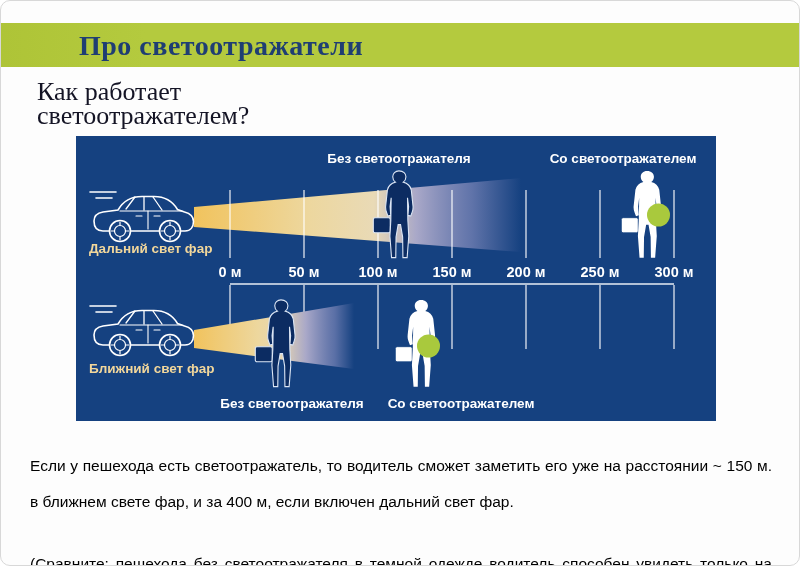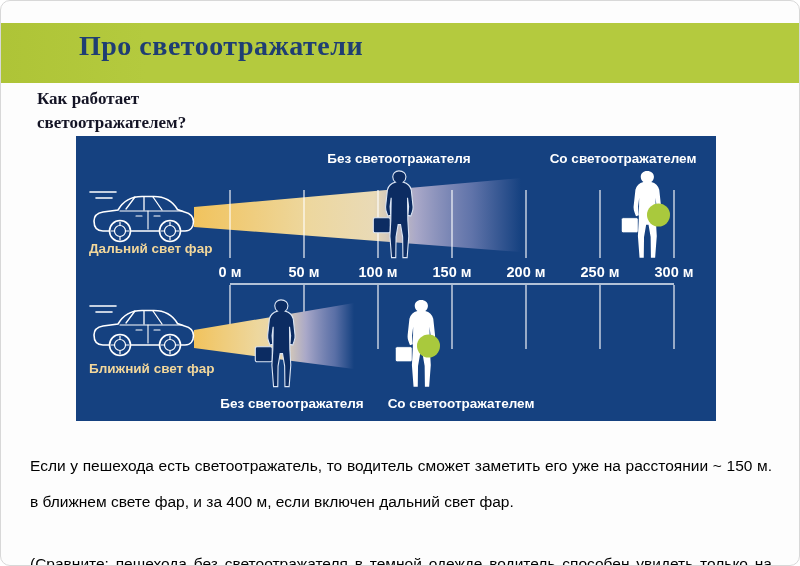--- a/index.html
+++ b/index.html
@@ -2,32 +2,32 @@
 <html><head>
 <meta charset="utf-8">
 <style>
   html,body{margin:0;padding:0;background:#ffffff;}
   .slide{
     position:relative;width:800px;height:566px;background:#fdfdfd;
     border:1px solid #d8d8d8;border-radius:10px;overflow:hidden;box-sizing:border-box;
     font-family:"Liberation Sans","DejaVu Sans",sans-serif;
   }
   .title-band{
-    position:absolute;left:0;top:22px;width:800px;height:60px;
+    position:absolute;left:0;top:22px;width:800px;height:44px;
     background:linear-gradient(90deg,#aec437 0%,#b4ca3e 18%,#b4ca3e 100%);
   }
   .page-title{
     position:absolute;left:78px;top:0;height:44px;line-height:46px;
     font-family:"Liberation Serif","DejaVu Serif",serif;
     font-size:28px;font-weight:700;color:#1f3e73;letter-spacing:.5px;white-space:nowrap;
   }
   .subtitle{
-    position:absolute;left:36px;top:86px;
+    position:absolute;left:36px;top:79px;
     font-family:"Liberation Serif","DejaVu Serif",serif;
-    font-size:17px;font-weight:700;color:#141425;line-height:24px;
+    font-size:26px;font-weight:400;color:#141425;line-height:24px;
   }
   .panel-svg{position:absolute;left:75px;top:135px;}
   .panel-svg text{font-family:"Liberation Sans","DejaVu Sans",sans-serif;}
   .body-text{
     position:absolute;left:29px;top:447px;width:742px;
     font-size:15.5px;color:#000000;line-height:36px;text-align:justify;
   }
   .body-text p{margin:0;}
   .body-text p + p{margin-top:26px;}
 </style>

